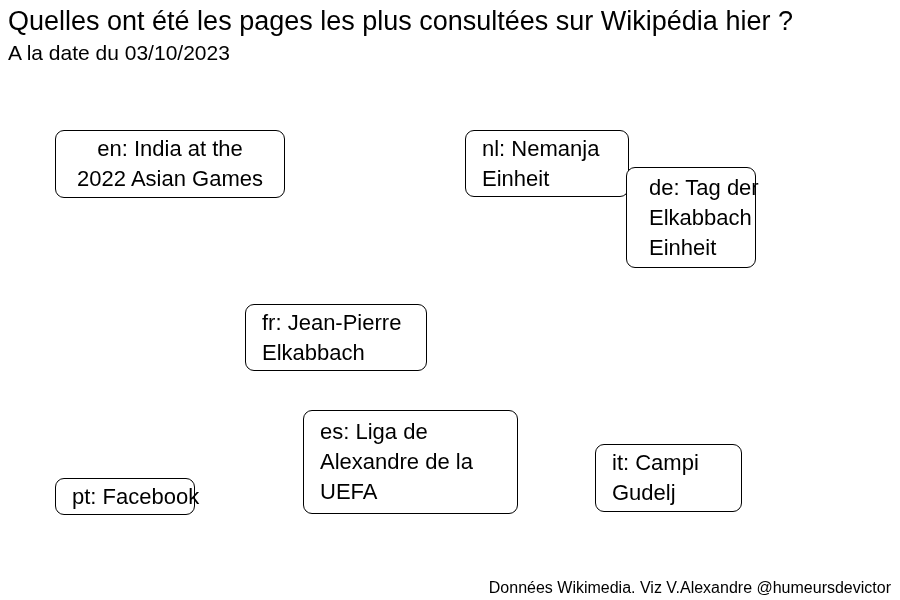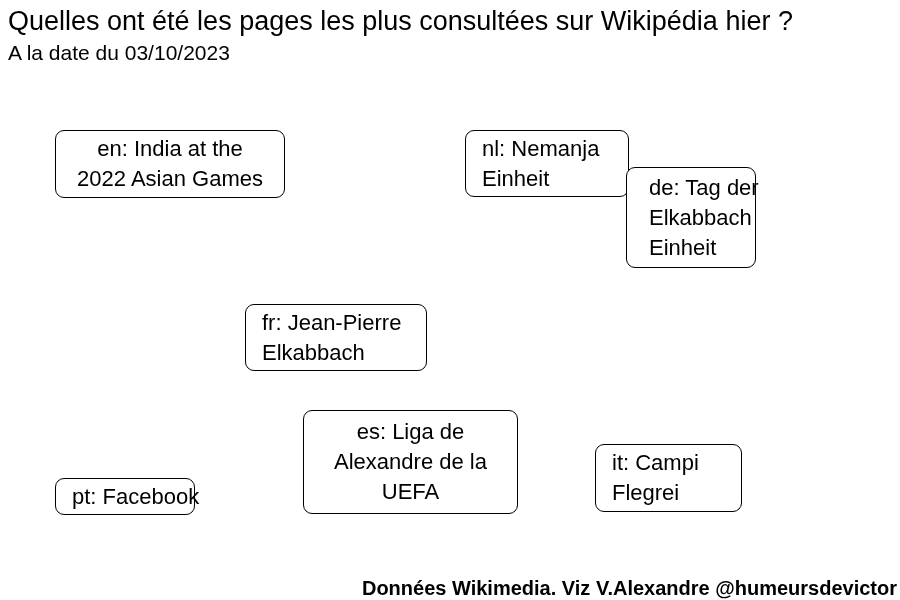--- a/index.html
+++ b/index.html
@@ -52,26 +52,25 @@
     justify-content: center;
     padding: 2px 16px;
     font-size: 22px;
   }
   .node-line {
     line-height: 30px;
     white-space: nowrap;
   }
   .credit {
     position: absolute;
-    right: 3px;
+    right: 9px;
     top: 576px;
-    font-size: 20px;
+    font-size: 16px;
     line-height: 24px;
     white-space: nowrap;
-    font-weight: bold;
   }
 </style>
 </head>
 <body style="--bg: #ffffff; --text: #000000; --node-border: #000000; --node-fill: #ffffff;">
 
 <div class="title">Quelles ont été les pages les plus consultées sur Wikipédia hier ?</div>
 
 <div class="subtitle">A la date du 03/10/2023</div>
 
 <div class="nodes-layer" id="nodes">
@@ -85,27 +84,27 @@
     </div>
     <div class="node" style="left: 626px; top: 167px; width: 130px; height: 101px; padding-left: 22px;">
       <div class="node-line">de: Tag der</div>
       <div class="node-line">Elkabbach</div>
       <div class="node-line">Einheit</div>
     </div>
     <div class="node" style="left: 245px; top: 304px; width: 182px; height: 67px;">
       <div class="node-line">fr: Jean-Pierre</div>
       <div class="node-line">Elkabbach</div>
     </div>
-    <div class="node" style="left: 303px; top: 410px; width: 215px; height: 104px; align-items: center;">
+    <div class="node" style="left: 303px; top: 410px; width: 215px; height: 104px;">
       <div class="node-line">es: Liga de</div>
       <div class="node-line">Alexandre de la</div>
       <div class="node-line">UEFA</div>
     </div>
     <div class="node" style="left: 55px; top: 478px; width: 140px; height: 37px;">
       <div class="node-line">pt: Facebook</div>
     </div>
     <div class="node" style="left: 595px; top: 444px; width: 147px; height: 68px;">
       <div class="node-line">it: Campi</div>
-      <div class="node-line">Flegrei</div>
+      <div class="node-line">Gudelj</div>
     </div>
   </div>
 
 <div class="credit">Données Wikimedia. Viz V.Alexandre @humeursdevictor</div>
 
 </body></html>

